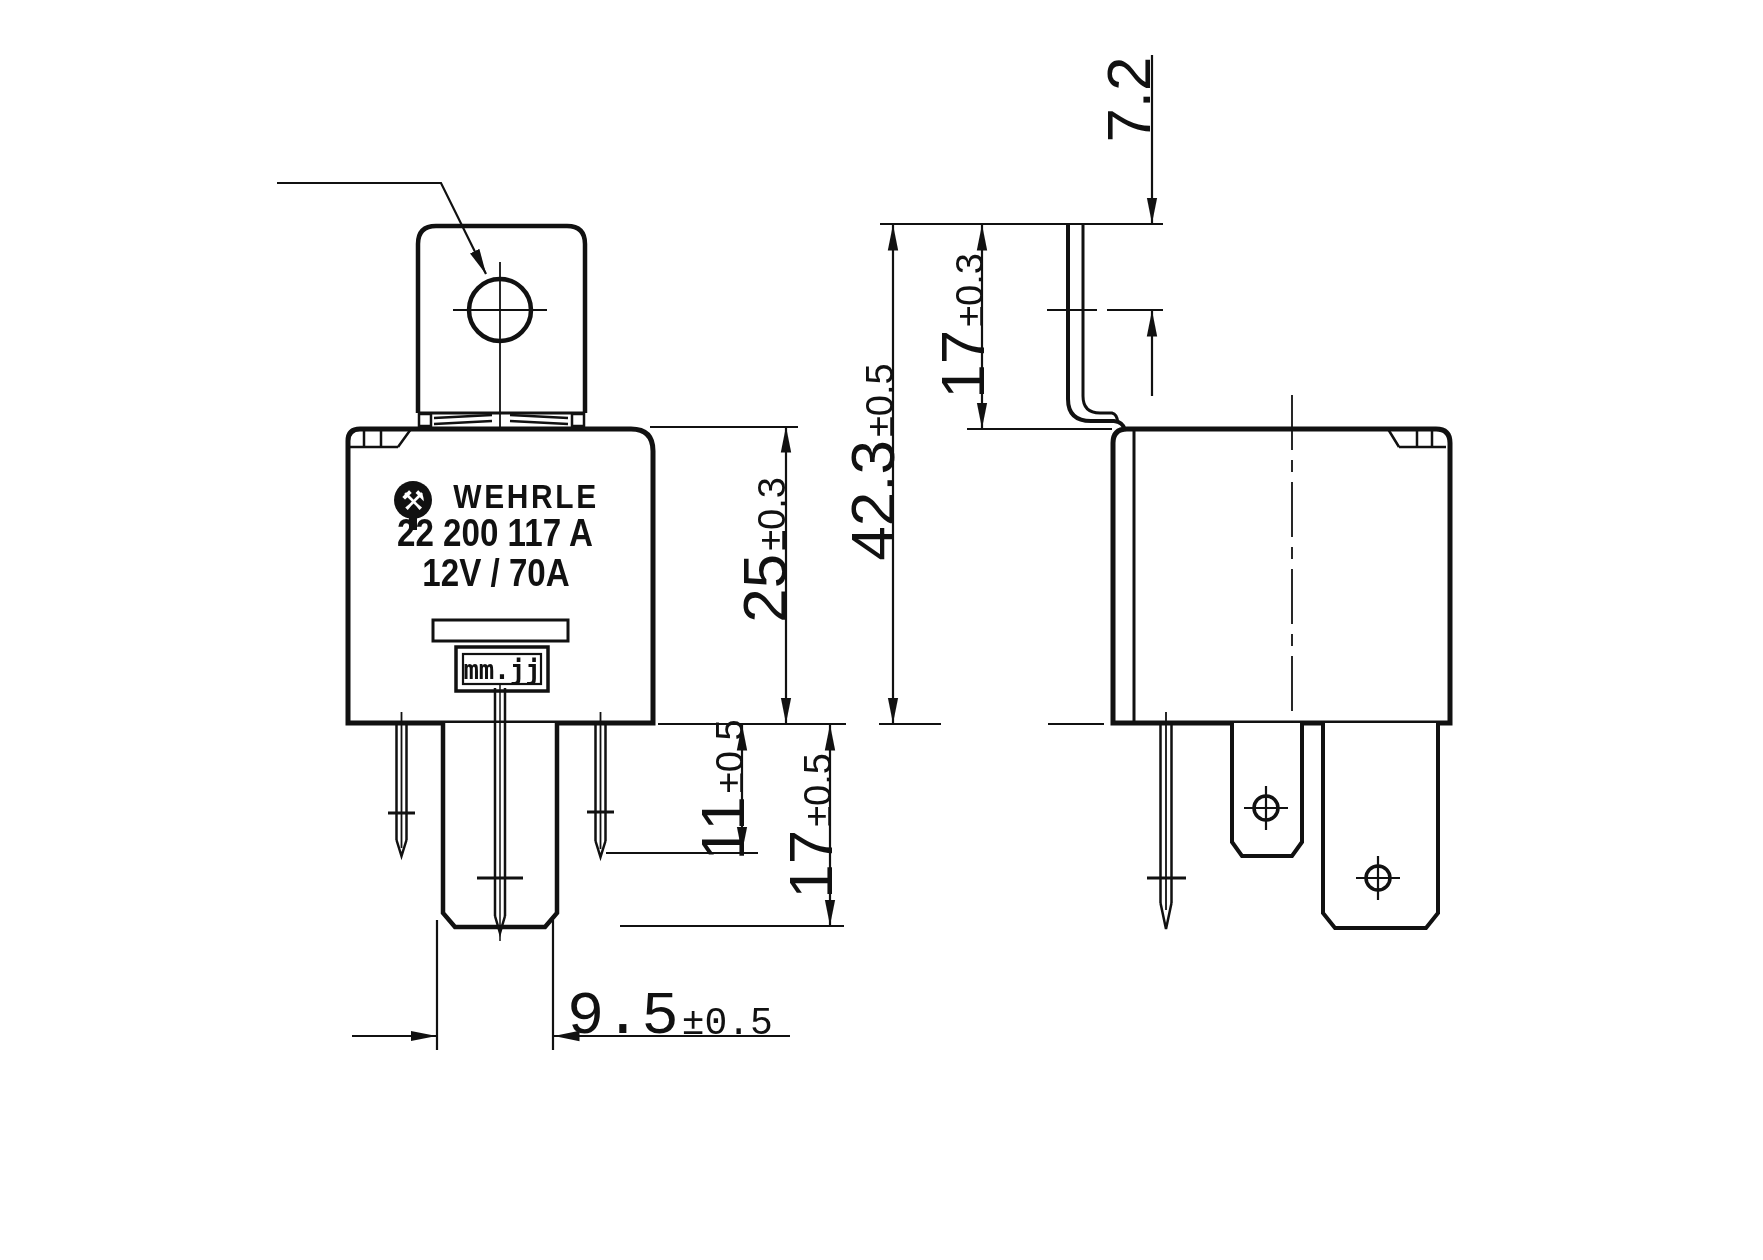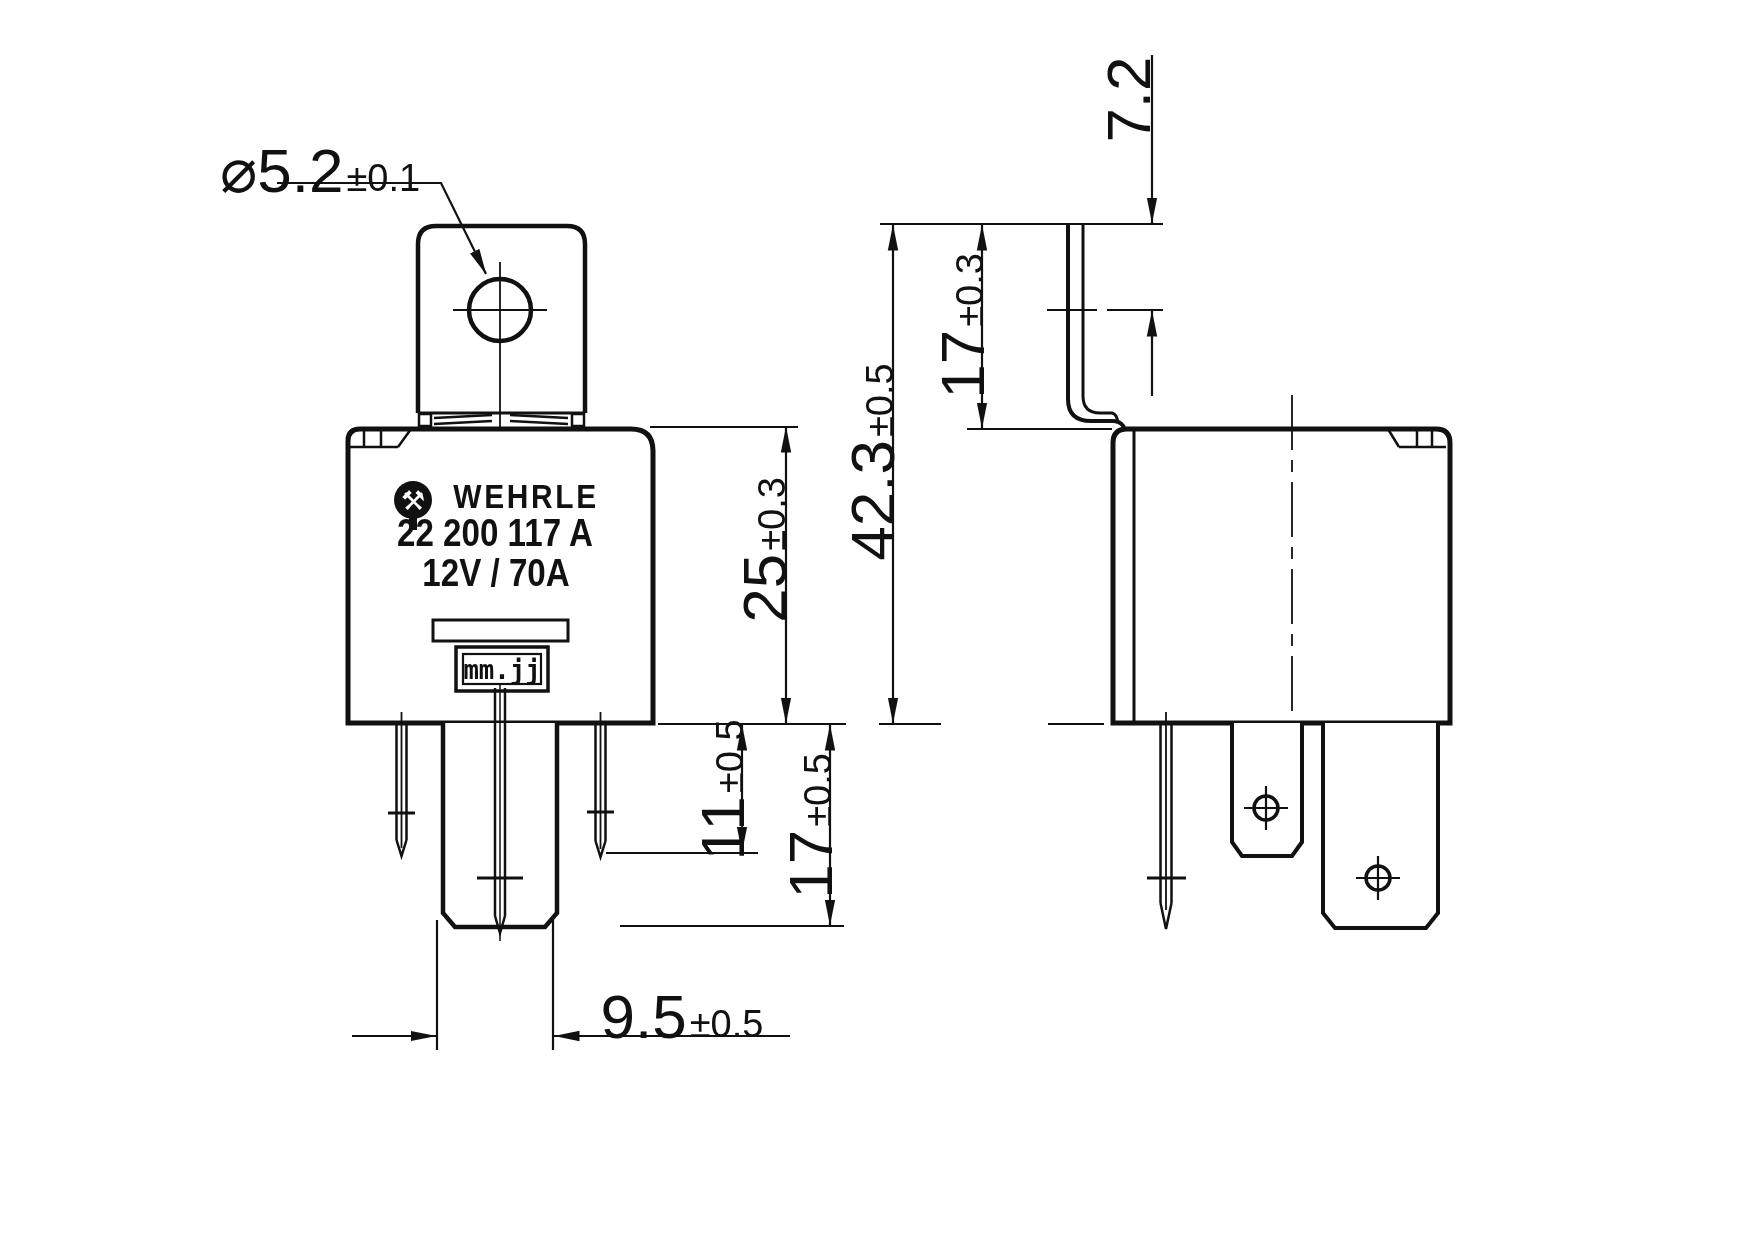--- a/index.html
+++ b/index.html
@@ -141,24 +141,20 @@
       <path d="M893,225 V723" marker-start="url(#arr)" marker-end="url(#arr)"></path>
       <path d="M982,225 V428" marker-start="url(#arr)" marker-end="url(#arr)"></path>
       <path d="M1152,55 V223" marker-end="url(#arr)"></path>
       <path d="M1152,396 V311" marker-end="url(#arr)"></path>
       <path d="M352,1036 H436" marker-end="url(#arr)"></path>
       <path d="M790,1036 H554" marker-end="url(#arr)"></path>
       <path d="M277,183 H441 L486,274" marker-end="url(#arr)"></path>
     </g>
   </svg>
 
-  <div class="dim dimbox" style="left:150px;top:109px;">
-    <span class="v">⌀5.2</span>
-    <span class="t">±0.1</span>
-  </div>
 
   <div class="dim dimbox rot" style="left:578px;top:505px;">
     <span class="v">25</span>
     <span class="t">±0.3</span>
   </div>
 
   <div class="dim dimbox rot" style="left:686px;top:417px;">
     <span class="v">42.3</span>
     <span class="t">±0.5</span>
   </div>
@@ -166,21 +162,21 @@
   <div class="dim dimbox rot" style="left:536px;top:745px;">
     <span class="v">11</span>
     <span class="t">±0.5</span>
   </div>
 
   <div class="dim dimbox rot" style="left:624px;top:781px;">
     <span class="v">17</span>
     <span class="t">±0.5</span>
   </div>
 
-  <div class="dim dimbox" style="left:512px;top:955px;">
+  <div class="dim dimbox" style="left:500px;top:955px;font-family:Liberation Mono, monospace;">
     <span class="v">9.5</span>
     <span class="t">±0.5</span>
   </div>
 
   <div class="dim dimbox rot" style="left:776px;top:281px;">
     <span class="v">17</span>
     <span class="t">±0.3</span>
   </div>
 
   <div class="dim dimbox rot" style="left:942px;top:53px;">

